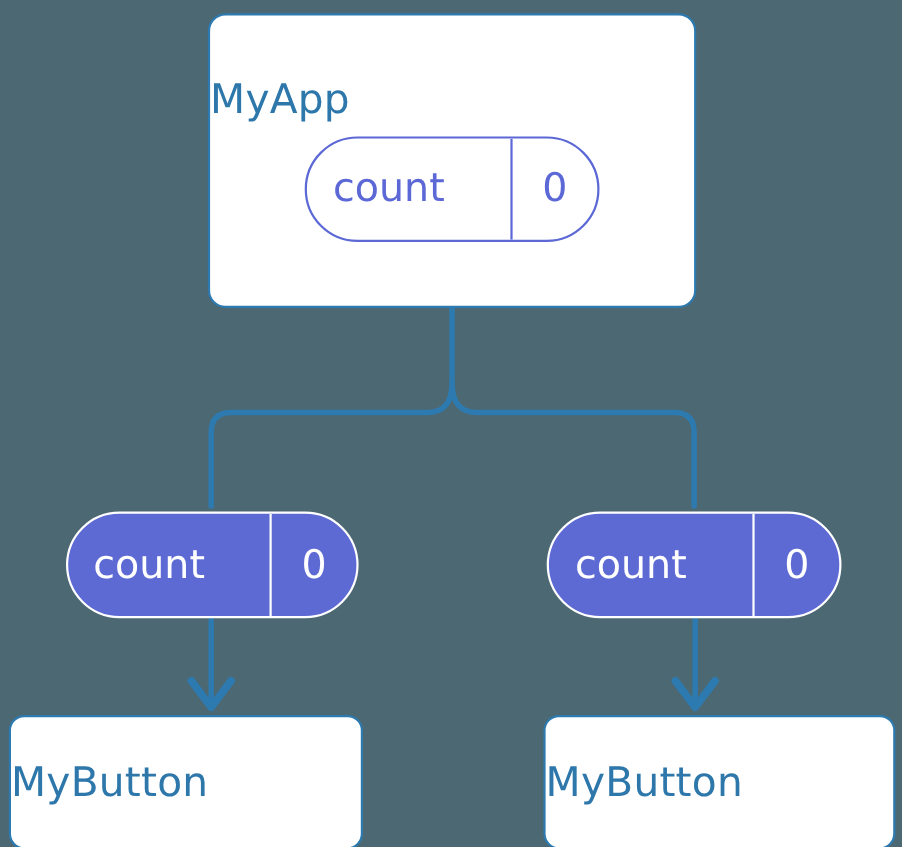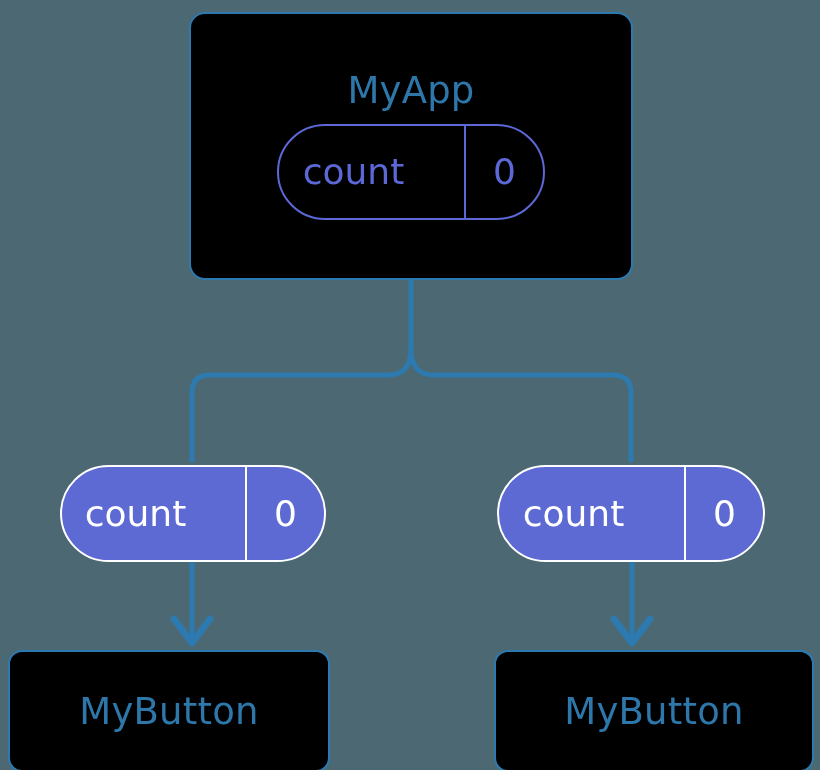--- a/index.html
+++ b/index.html
@@ -24,26 +24,25 @@
     top: 0;
     width: 820px;
     height: 770px;
     pointer-events: none;
   }
 
   
   .node-box {
     position: absolute;
     box-sizing: border-box;
-    background: #000000;
+    background: #ffffff;
     border: 2px solid #2d7ab0;
     border-radius: 14px;
     display: flex;
     flex-direction: column;
-    align-items: center;
   }
   .node-title {
     color: #2d77ab;
     font-size: 37px;
     font-weight: 400;
     letter-spacing: 0.2px;
     line-height: 1;
     white-space: nowrap;
   }
 

